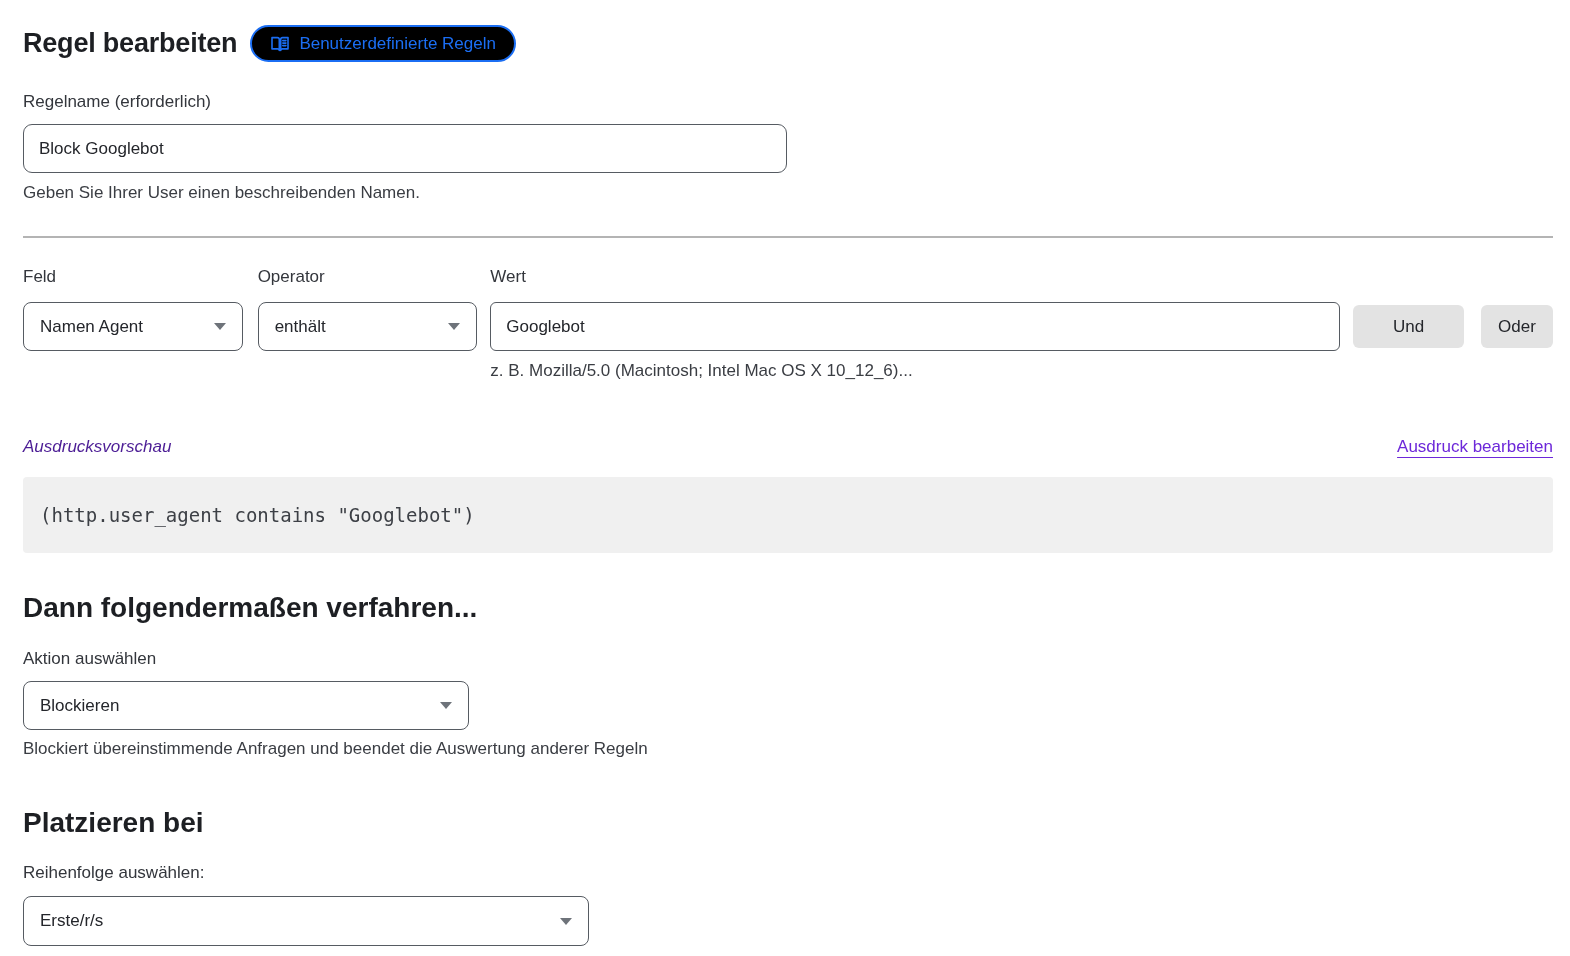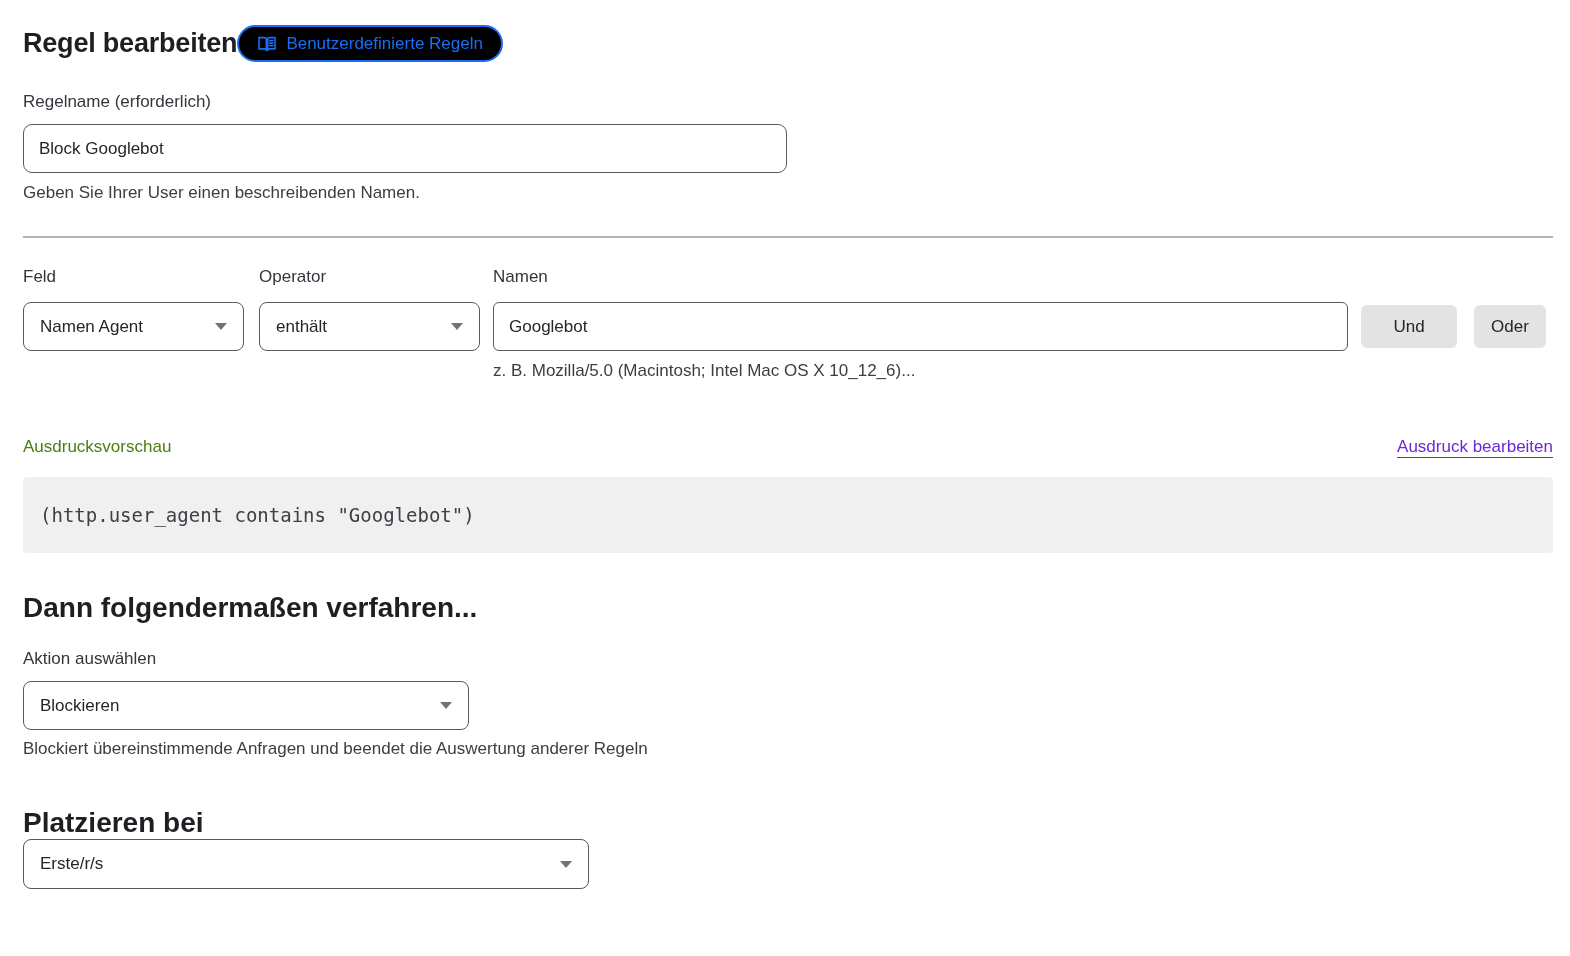--- a/index.html
+++ b/index.html
@@ -6,21 +6,21 @@
   html, body { margin: 0; padding: 0; background: #ffffff; }
   body {
     width: 1570px; height: 956px;
     font-family: "Liberation Sans", sans-serif;
     color: #24262b;
     overflow: hidden;
   }
   .page { padding: 25px 17px 40px 23px; }
 
   
-  .title-row { display: flex; align-items: center; }
+  .title-row { display: flex; align-items: center; gap: 13px; }
   .page-title {
     margin: 0; font-size: 27px; font-weight: 700; color: #1d1f23;
     letter-spacing: -0.2px;
   }
   .badge {
     display: inline-flex; align-items: center; gap: 9px;
     height: 37px; padding: 0 18px;
     background: #000000; color: #1b6ef3;
     border: 2px solid #1b6ef3; border-radius: 999px;
     font-size: 17px; font-family: inherit; cursor: pointer;
@@ -59,29 +59,29 @@
   .cond-group .field-label { margin-bottom: 15px; }
   .cond-field { width: 221px; margin-right: 15px; }
   .cond-operator { width: 221px; margin-right: 13px; }
   .cond-value { width: 855px; margin-right: 13px; }
   .cond-value .text-input { border-radius: 6px; }
   .logic-buttons { display: flex; gap: 17px; margin-top: 38px; }
   .logic-btn {
     height: 43px; background: #e3e3e3; border: none; border-radius: 6px;
     font-size: 17px; color: #24262b; font-family: inherit; cursor: pointer;
   }
-  .logic-btn.and { width: 96px; }
+  .logic-btn.and { width: 111px; }
   .logic-btn.or { width: 72px; }
 
   
   .expr-header {
     margin-top: 56px; display: flex; justify-content: space-between;
     align-items: baseline;
   }
-  .expr-label { font-size: 17px; color: #4d7c0f; }
+  .expr-label { font-size: 17px; color: #4c1d95; font-style: italic; }
   .expr-edit-link {
     font-size: 17px; color: #6d28d9; text-decoration: underline;
     text-underline-offset: 5px; cursor: pointer;
   }
   .code-block {
     margin-top: 20px; height: 76px; background: #f0f0f0; border-radius: 4px;
     display: flex; align-items: center; padding: 0 17px;
     font-family: "DejaVu Sans Mono", monospace; font-size: 19px; color: #3d4046;
   }
 
@@ -135,21 +135,21 @@
 
     <div class="cond-group cond-operator">
       <label class="field-label">Operator</label>
       <div class="select">
         <span>enthält</span>
         <span class="caret"></span>
       </div>
     </div>
 
     <div class="cond-group cond-value">
-      <label class="field-label">Namen</label>
+      <label class="field-label">Wert</label>
       <input class="text-input" type="text" value="Googlebot" style="">
       <p class="help">z. B. Mozilla/5.0 (Macintosh; Intel Mac OS X 10_12_6)...</p>
     </div>
 
     <div class="logic-buttons">
       <button class="logic-btn and">Und</button>
       <button class="logic-btn or">Oder</button>
     </div>
   </section>
 
@@ -166,19 +166,20 @@
     <label class="field-label">Aktion auswählen</label>
     <div class="select">
       <span>Blockieren</span>
       <span class="caret"></span>
     </div>
     <p class="help">Blockiert übereinstimmende Anfragen und beendet die Auswertung anderer Regeln</p>
   </section>
 
   <section class="placement-section">
     <h2 class="section-heading">Platzieren bei</h2>
+    <label class="field-label">Reihenfolge auswählen:</label>
     <div class="select">
       <span>Erste/r/s</span>
       <span class="caret"></span>
     </div>
   </section>
 
 </div>
 
 </body></html>

